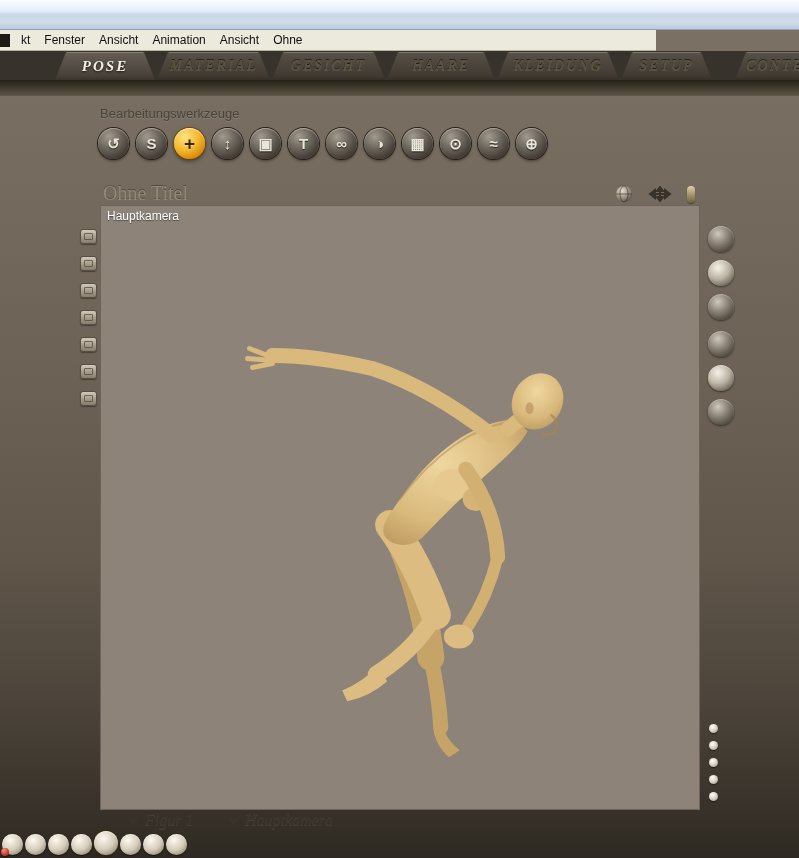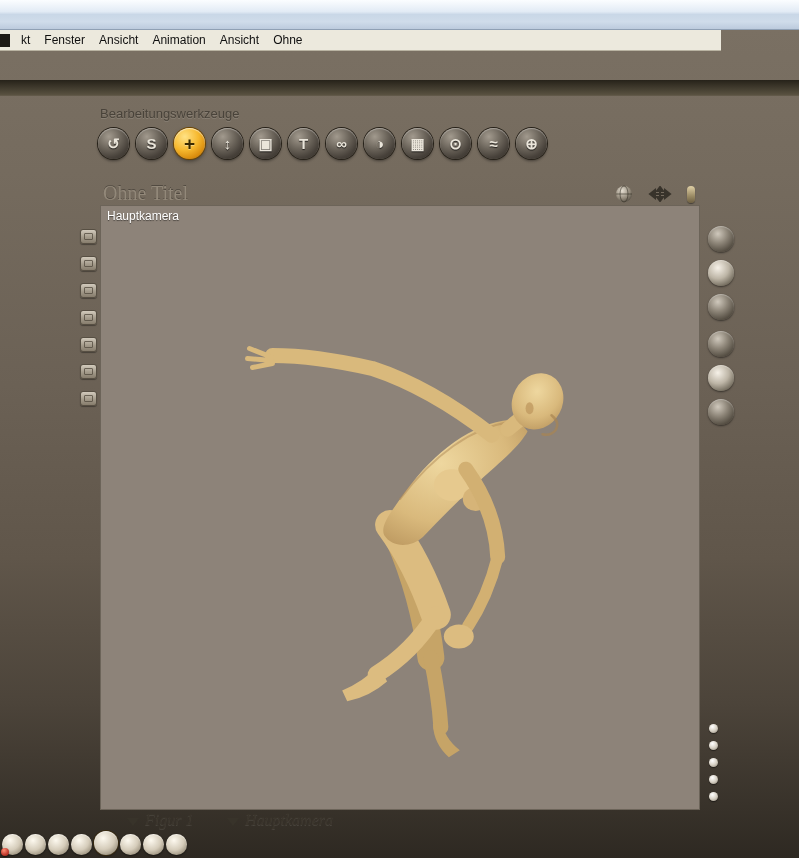--- a/index.html
+++ b/index.html
@@ -5,21 +5,21 @@
   * { margin:0; padding:0; box-sizing:border-box; }
   html,body { background:#23201a; }
   .app { position:relative; width:799px; height:858px; overflow:hidden;
          font-family:"Liberation Sans", sans-serif;
          background:linear-gradient(180deg,#7b7164 0%,#756b5e 20%,#6b6155 45%,#60564a 65%,#4c443a 82%,#2e2922 100%); }
 
   
   .titlebar { position:absolute; left:0; top:0; width:799px; height:30px;
               background:linear-gradient(180deg,#fbfdff 0%,#e2ebf5 40%,#c9d7e7 50%,#cfdcea 75%,#bccbdd 100%);
               border-bottom:1px solid #8fa0b4; }
-  .menubar { position:absolute; left:0; top:30px; width:721px; height:21px;
+  .menubar { position:absolute; left:0; top:30px; width:656px; height:21px;
              background:#ece9dd; border-bottom:1px solid #b9b3a2; display:flex; align-items:center; }
   .menu-chip { width:10px; height:13px; background:#1d1a15; margin:0 4px 0 0; }
   .menu-item { font-size:12px; color:#101010; padding:0 7px; line-height:20px; cursor:default; }
 
   
   .tabbar { position:absolute; left:0; top:51px; width:799px; height:29px; background:#37322b; }
   .tabbase { position:absolute; left:0; top:80px; width:799px; height:16px;
              background:linear-gradient(180deg,#262219,#57503f 90%,#665d4d); }
   .tab { position:absolute; top:1px; height:28px; text-align:center;
          clip-path:polygon(11px 0, calc(100% - 11px) 0, 100% 100%, 0 100%);
@@ -110,20 +110,29 @@
   <div class="menubar">
     <span class="menu-chip"></span>
     <span class="menu-item">kt</span>
     <span class="menu-item">Fenster</span>
     <span class="menu-item">Ansicht</span>
     <span class="menu-item">Animation</span>
     <span class="menu-item">Ansicht</span>
     <span class="menu-item">Ohne</span>
   </div>
 
+  <div class="tabbar">
+    <div class="tab active" style="left:55px;width:100px;"><span>POSE</span></div>
+    <div class="tab" style="left:157px;width:113px;"><span>MATERIAL</span></div>
+    <div class="tab" style="left:272px;width:113px;"><span>GESICHT</span></div>
+    <div class="tab" style="left:387px;width:108px;"><span>HAARE</span></div>
+    <div class="tab" style="left:497px;width:122px;"><span>KLEIDUNG</span></div>
+    <div class="tab" style="left:621px;width:91px;"><span>SETUP</span></div>
+    <div class="tab" style="left:735px;width:80px;"><span>CONTE</span></div>
+  </div>
   <div class="tabbase"></div>
 
   <div class="tools-label">Bearbeitungswerkzeuge</div>
 
   <div class="toolbar">
     <div class="tool">
         <span class="glyph">↺</span>
       </div>
     <div class="tool">
         <span class="glyph">S</span>

